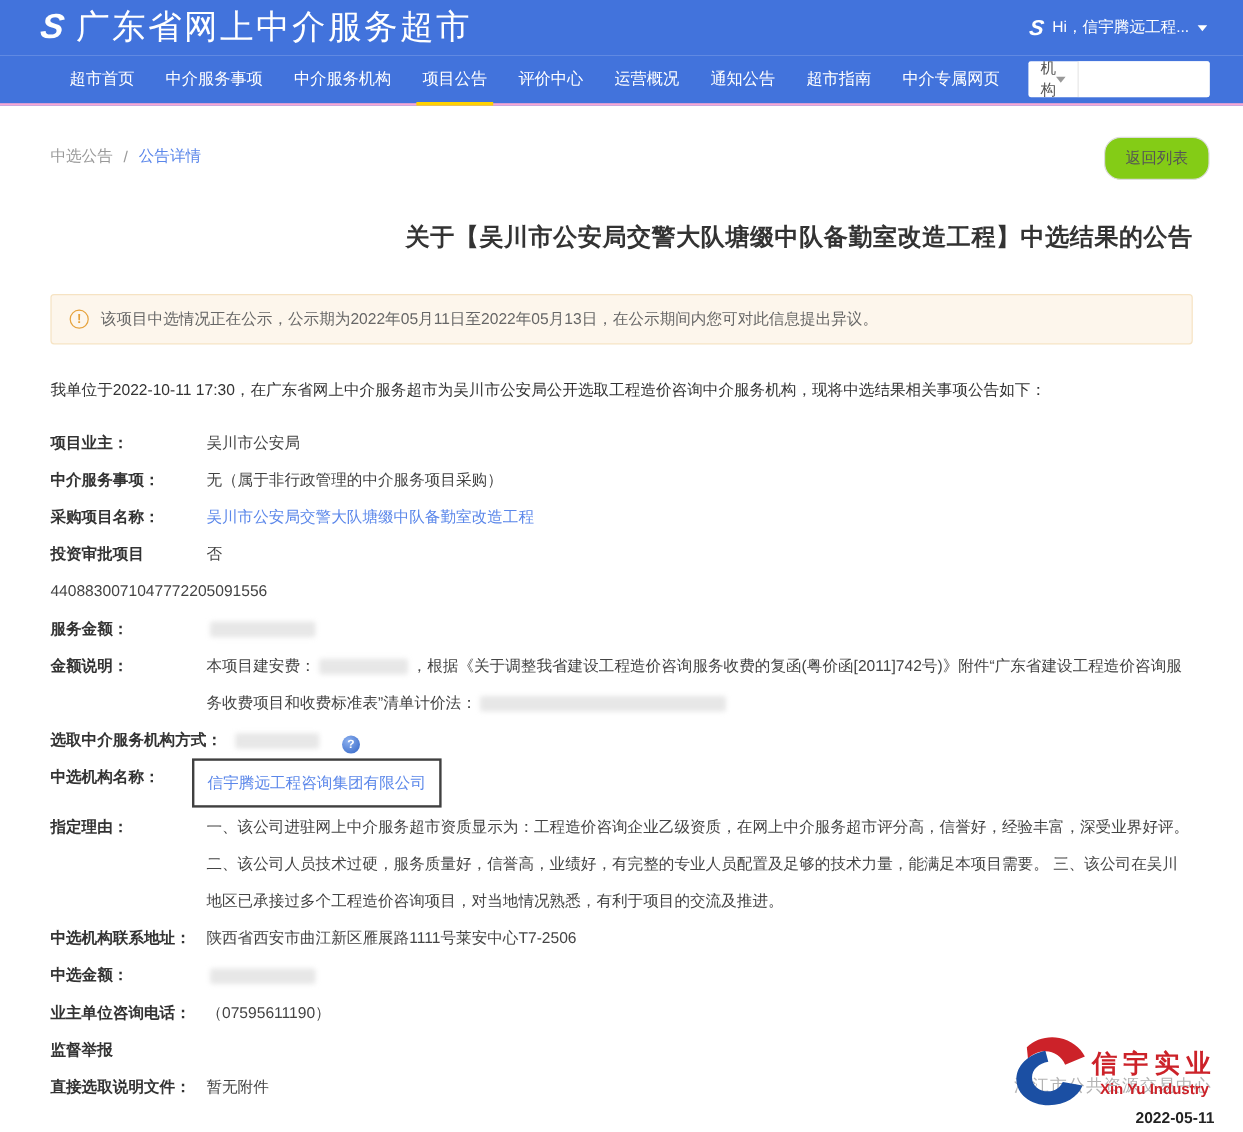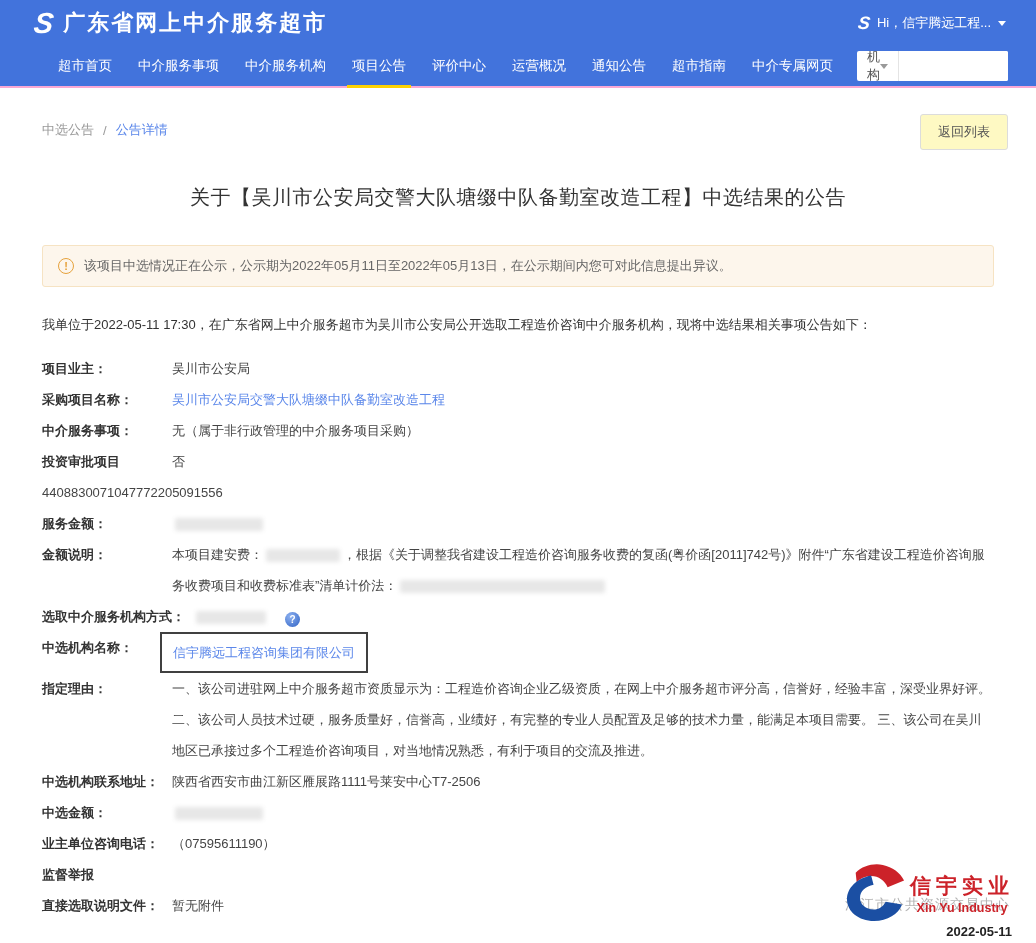--- a/index.html
+++ b/index.html
@@ -5,40 +5,40 @@
   * { box-sizing: border-box; margin: 0; padding: 0; }
   html,body { background:#fff; }
   .page {
     width:1036px; height:943px; margin:0 auto; position:relative;
     background:#fff; overflow:hidden;
     font-family:"Liberation Sans","DejaVu Sans",sans-serif;
   }
   
   .topbar { height:46px; background:#4273dc; display:flex; align-items:center; padding:0 30px 0 34px; }
   .logo-s { color:#fff; font-weight:900; font-style:italic; font-size:29px; transform:skewX(-8deg); margin-right:10px; line-height:1; }
-  .brand { color:#fff; font-size:22px; font-weight:bold; letter-spacing:2px; }
+  .brand { color:#fff; font-size:28px; font-weight:normal; letter-spacing:2px; }
   .top-spacer { flex:1; }
   .user-area { display:flex; align-items:center; color:#fff; font-size:13px; gap:7px; cursor:pointer; }
   .logo-s.small { font-size:18px; margin-right:0; }
   .caret { width:0; height:0; border:4px solid transparent; border-top:5px solid #fff; margin-top:4px; }
   .navbar { height:42px; background:#4273dc; display:flex; align-items:center; padding:0 28px 0 56px; border-bottom:2px solid #f9a8d4; }
   .nav-item { color:#fff; font-size:13.5px; margin-right:22px; text-decoration:none; position:relative; padding:12px 2px 13px; cursor:pointer; white-space:nowrap; }
   .nav-item.active::after { content:""; position:absolute; left:-3px; right:-3px; bottom:0; height:3px; background:#ffd200; }
   .search-group { margin-left:auto; display:flex; height:30px; background:#fff; border-radius:2px; overflow:hidden; }
   .search-select { width:86px; display:flex; align-items:center; justify-content:space-between; padding:0 10px; font-size:13px; color:#555; border-right:1px solid #e4e4e4; cursor:pointer; }
   .caret-gray { width:0; height:0; border:4px solid transparent; border-top:5px solid #999; margin-top:4px; }
   .search-input { width:116px; border:none; outline:none; padding:0 8px; font-size:13px; color:#333; }
   
   .content { padding:0 42px; position:relative; }
   .breadcrumb-row { margin-top:26px; height:32px; display:flex; align-items:center; font-size:13px; }
   .crumb-root { color:#999; cursor:pointer;font-family:Liberation Mono, monospace; }
   .crumb-sep { color:#999; margin:0 9px; }
   .crumb-current { color:#5b87ea; text-decoration:none; cursor:pointer; }
-  .back-btn { position:absolute; right:28px; top:114px; background:#fef9c3; border:1px solid #dcdcdc; border-radius:3px; padding:8px 17px; font-size:13px; color:#555; cursor:pointer; font-family:inherit; }
-  .doc-title { text-align:center; font-size:20px; font-weight:normal; color:#333; margin-top:38px; letter-spacing:0.5px; }
+  .back-btn { position:absolute; right:28px; top:114px; background:#84cc16; border:1px solid #dcdcdc; border-radius:14px; padding:8px 17px; font-size:13px; color:#555; cursor:pointer; font-family:inherit; }
+  .doc-title { text-align:right; font-size:20px; font-weight:bold; color:#333; margin-top:38px; letter-spacing:0.5px; }
   .notice-bar { margin-top:34px; background:#fdf6ec; border:1px solid #f6e3c3; border-radius:3px; padding:11px 15px; display:flex; align-items:center; gap:10px; font-size:13px; color:#666; }
   .notice-icon { flex:none; width:16px; height:16px; border:1.5px solid #e6a23c; border-radius:50%; color:#e6a23c; font-size:11px; font-weight:bold; display:flex; align-items:center; justify-content:center; }
   .intro { margin-top:28px; font-size:13px; color:#333; line-height:20px; }
   .field-list { margin-top:18px; }
   .field-row { display:flex; font-size:13px;justify-content:flex-end; }
   .field-label { min-width:130px; padding-right:8px; font-weight:bold; color:#333; line-height:31px; white-space:nowrap; }
   .field-value { flex:1; color:#444; line-height:31px; }
   .link { color:#5b87ea; text-decoration:none; cursor:pointer; }
   .redact { display:inline-block; height:13px; background:#e7e7e7; border-radius:2px; vertical-align:middle; filter:blur(2px); margin:0 3px; }
   .help-icon { display:inline-flex; width:15px; height:15px; border-radius:50%; background:radial-gradient(circle at 35% 30%, #8db1f0, #2f62c4); color:#fff; font-size:10px; font-weight:bold; align-items:center; justify-content:center; margin-left:16px; vertical-align:-2px; cursor:pointer; }
@@ -97,35 +97,35 @@
       <a class="crumb-current">公告详情</a>
     </div>
 
     <div class="doc-title">关于【吴川市公安局交警大队塘缀中队备勤室改造工程】中选结果的公告</div>
 
     <div class="notice-bar">
       <span class="notice-icon">!</span>
       <span>该项目中选情况正在公示，公示期为2022年05月11日至2022年05月13日，在公示期间内您可对此信息提出异议。</span>
     </div>
 
-    <div class="intro">我单位于2022-05-11 17:30，在广东省网上中介服务超市为吴川市公安局公开选取工程造价咨询中介服务机构，现将中选结果相关事项公告如下：</div>
+    <div class="intro">我单位于2022-10-11 17:30，在广东省网上中介服务超市为吴川市公安局公开选取工程造价咨询中介服务机构，现将中选结果相关事项公告如下：</div>
 
     <div class="field-list">
 
     <div class="field-row">
           <div class="field-label">项目业主：</div>
           <div class="field-value"><span>吴川市公安局</span></div>
         </div>
         <div class="field-row">
+          <div class="field-label">中介服务事项：</div>
+          <div class="field-value"><span>无（属于非行政管理的中介服务项目采购）</span></div>
+        </div>
+        <div class="field-row">
           <div class="field-label">采购项目名称：</div>
           <div class="field-value"><a class="link">吴川市公安局交警大队塘缀中队备勤室改造工程</a></div>
-        </div>
-        <div class="field-row">
-          <div class="field-label">中介服务事项：</div>
-          <div class="field-value"><span>无（属于非行政管理的中介服务项目采购）</span></div>
         </div>
         <div class="field-row">
           <div class="field-label">投资审批项目</div>
           <div class="field-value"><span>否</span></div>
         </div>
         <div class="field-row">
           <div class="field-value"><span>4408830071047772205091556</span></div>
         </div>
         <div class="field-row">
           <div class="field-label">服务金额：</div>

